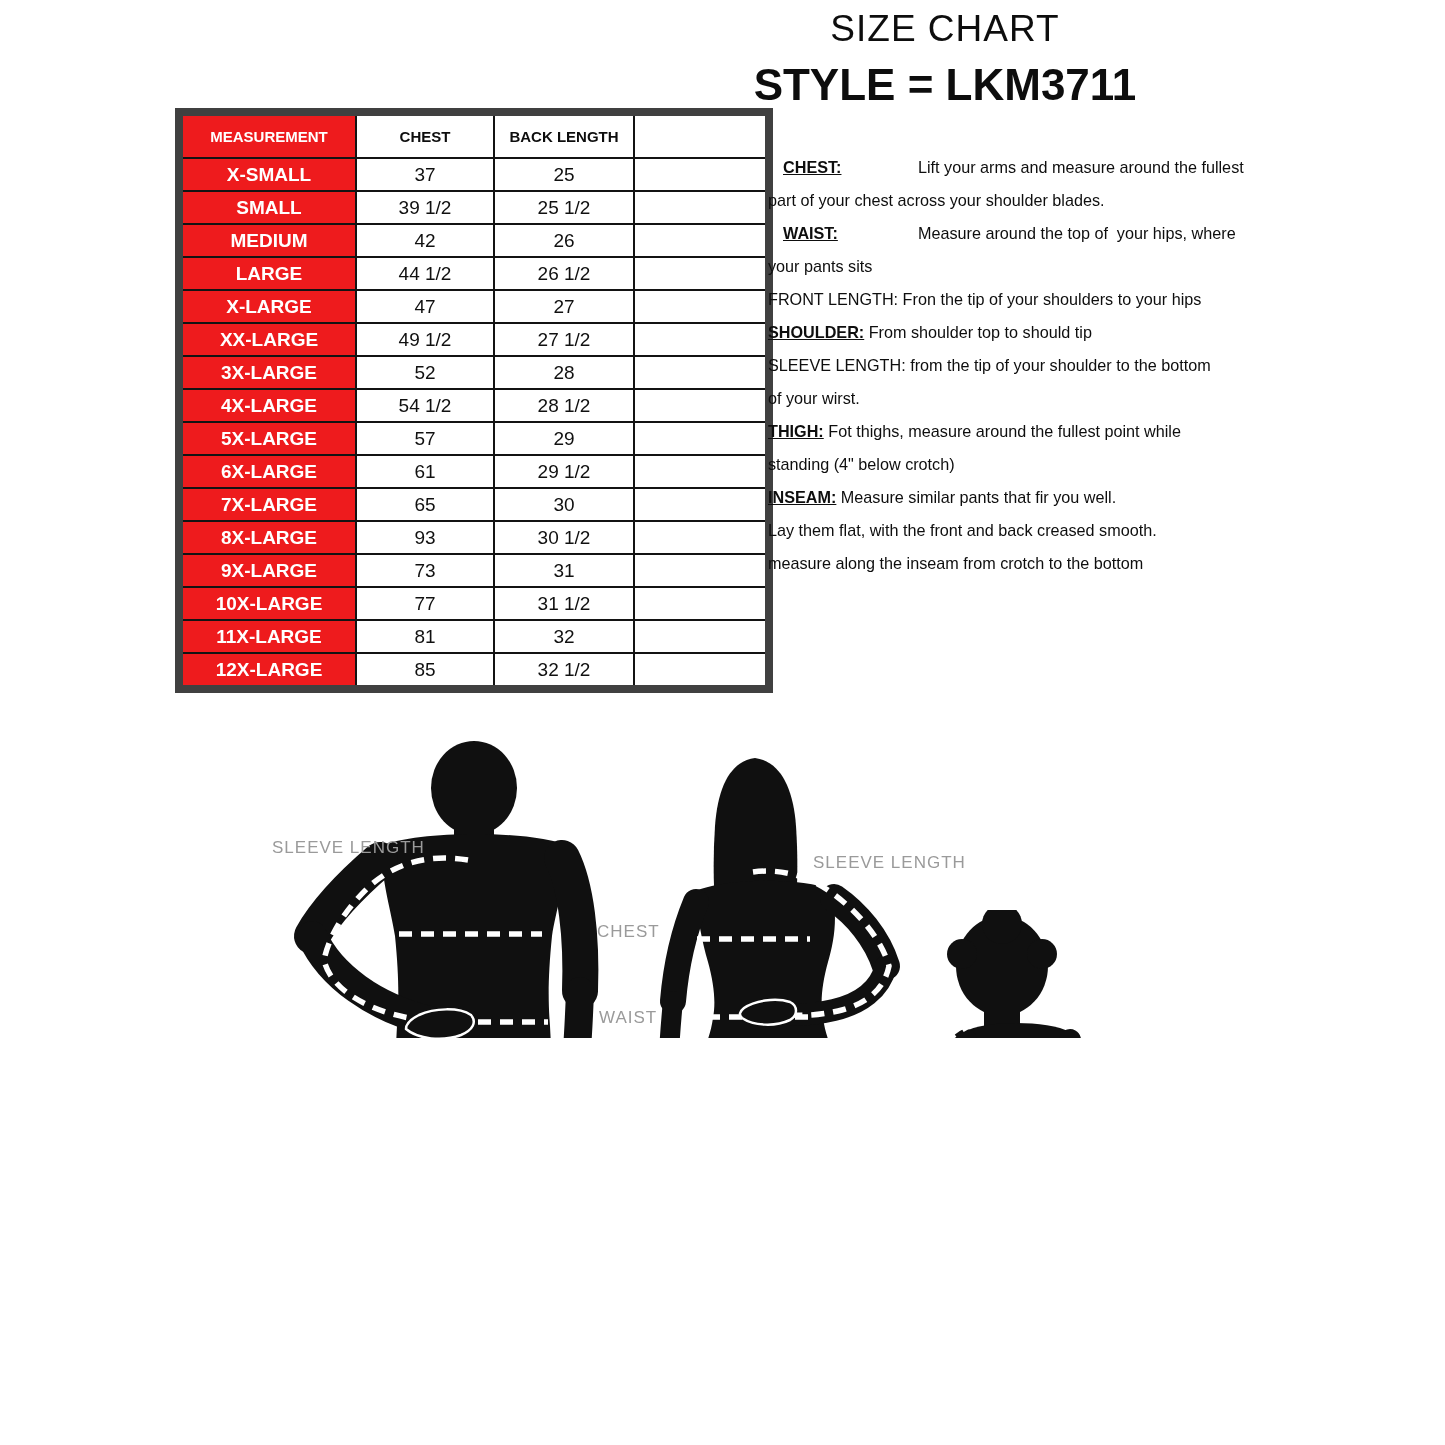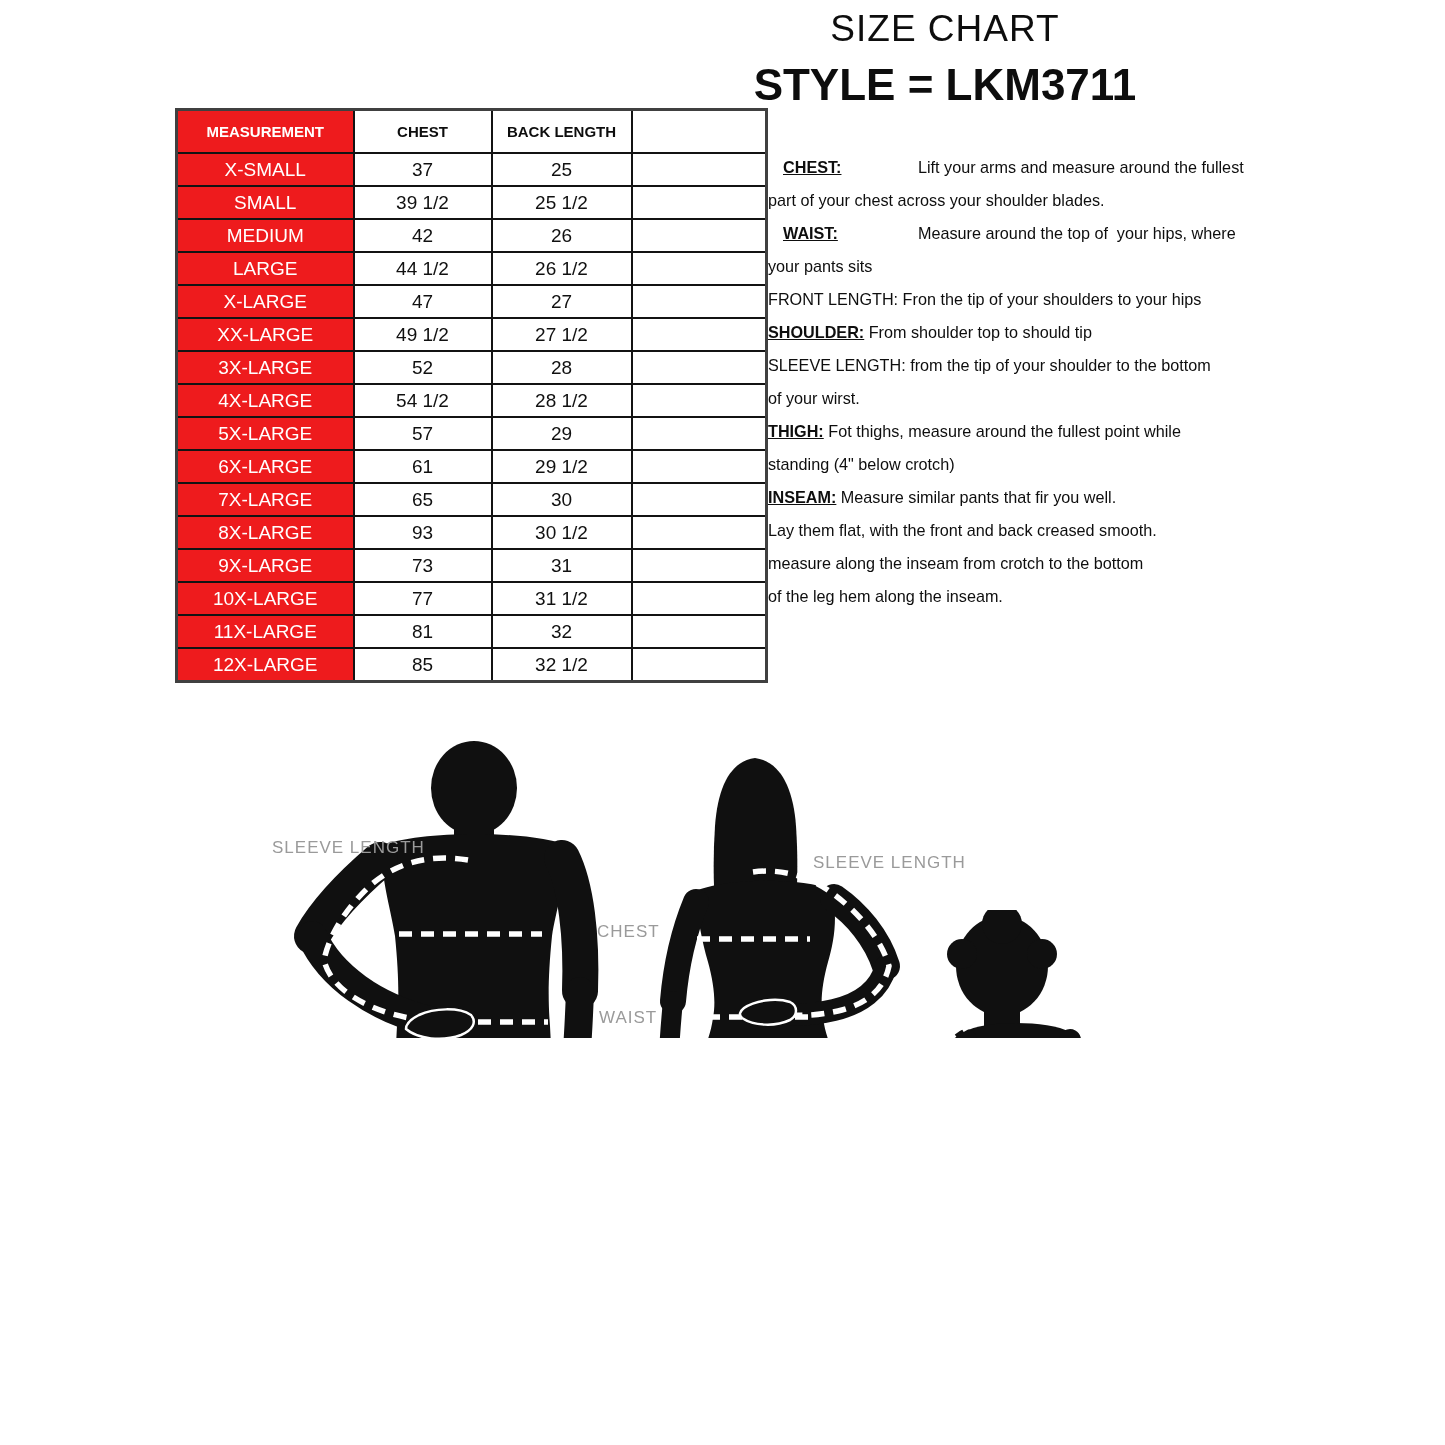--- a/index.html
+++ b/index.html
@@ -7,29 +7,29 @@
     position:relative;width:1445px;height:1038px;background:#fff;overflow:hidden;
     font-family:"Liberation Sans","DejaVu Sans",sans-serif;color:#111;
   }
   
   .title-block{position:absolute;left:680px;top:8px;width:530px;text-align:center;}
   .title-main{font-size:37px;font-weight:400;letter-spacing:1px;color:#0d0d0d;line-height:1.15;}
   .title-style{font-size:44px;font-weight:700;color:#0d0d0d;line-height:1.25;margin-top:6px;}
   
   table.size-table{
     position:absolute;left:175px;top:108px;border-collapse:collapse;
-    border:3px solid #404040;table-layout:fixed;
+    border:8px solid #404040;table-layout:fixed;
   }
   table.size-table th,table.size-table td{
     border:2px solid #131313;text-align:center;vertical-align:middle;padding:0;
     background:#fff;
   }
   table.size-table th{height:41px;font-size:15px;font-weight:700;color:#0d0d0d;}
   table.size-table td{height:31px;font-size:19px;color:#101010;}
-  .redcell{background:#ee1b1d !important;color:#ffffff !important;font-weight:400;}
+  .redcell{background:#ee1b1d !important;color:#ffffff !important;font-weight:700;}
   td.redcell{font-size:17px;}
   
   .instructions{position:absolute;left:768px;top:151px;width:486px;}
   .instr-line{
     height:33px;line-height:33px;font-size:16.2px;color:#0e0e0e;white-space:pre;
   }
   .kw-tab{display:inline-block;width:135px;padding-left:15px;}
   .kw{font-weight:700;text-decoration:underline;}
   
   .figures{position:absolute;left:0;top:14px;width:1445px;height:1445px;}
@@ -176,21 +176,20 @@
       <div class="instr-line"><span>your pants sits</span></div>
       <div class="instr-line"><span>FRONT LENGTH: Fron the tip of your shoulders to your hips</span></div>
       <div class="instr-line"><span><span class="kw">SHOULDER:</span></span><span> From shoulder top to should tip</span></div>
       <div class="instr-line"><span>SLEEVE LENGTH: from the tip of your shoulder to the bottom</span></div>
       <div class="instr-line"><span>of your wirst.</span></div>
       <div class="instr-line"><span><span class="kw">THIGH:</span></span><span> Fot thighs, measure around the fullest point while</span></div>
       <div class="instr-line"><span>standing (4" below crotch)</span></div>
       <div class="instr-line"><span><span class="kw">INSEAM:</span></span><span> Measure similar pants that fir you well.</span></div>
       <div class="instr-line"><span>Lay them flat, with the front and back creased smooth.</span></div>
       <div class="instr-line"><span>measure along the inseam from crotch to the bottom</span></div>
-      <div class="instr-line"><span>of the leg hem along the inseam.</span></div>
     </div>
 
   <div class="figures">
 
     <svg style="left:280px;top:722px;" width="330" height="718" viewBox="0 0 330 718">
       <ellipse class="body-fill" cx="194" cy="52" rx="43" ry="47"></ellipse>
       <rect class="body-fill" x="174" y="80" width="40" height="36"></rect>
       <path class="body-fill" d="M 100 110 C 140 94, 250 94, 290 110 C 284 150, 276 175, 272 200 C 268 240, 268 265, 270 290 C 272 330, 274 355, 275 390 L 112 390 C 113 355, 115 330, 117 290 C 119 265, 119 240, 115 200 C 111 175, 103 150, 100 110 Z"></path>
       <path class="body-fill" d="M 110 378 L 276 378 C 277 400, 275 420, 268 438 C 240 452, 148 452, 120 438 C 113 420, 110 400, 110 378 Z"></path>
 

